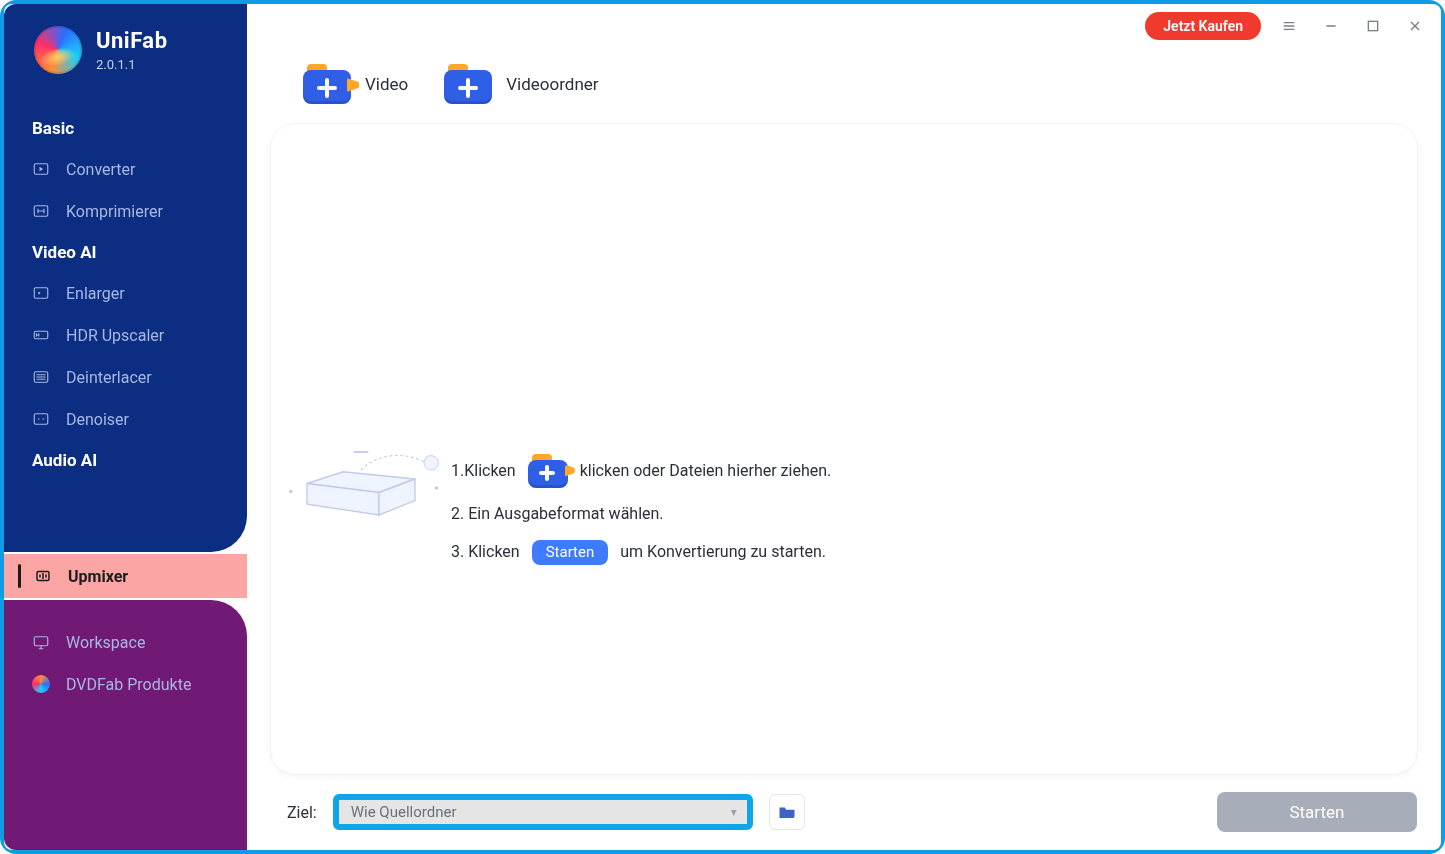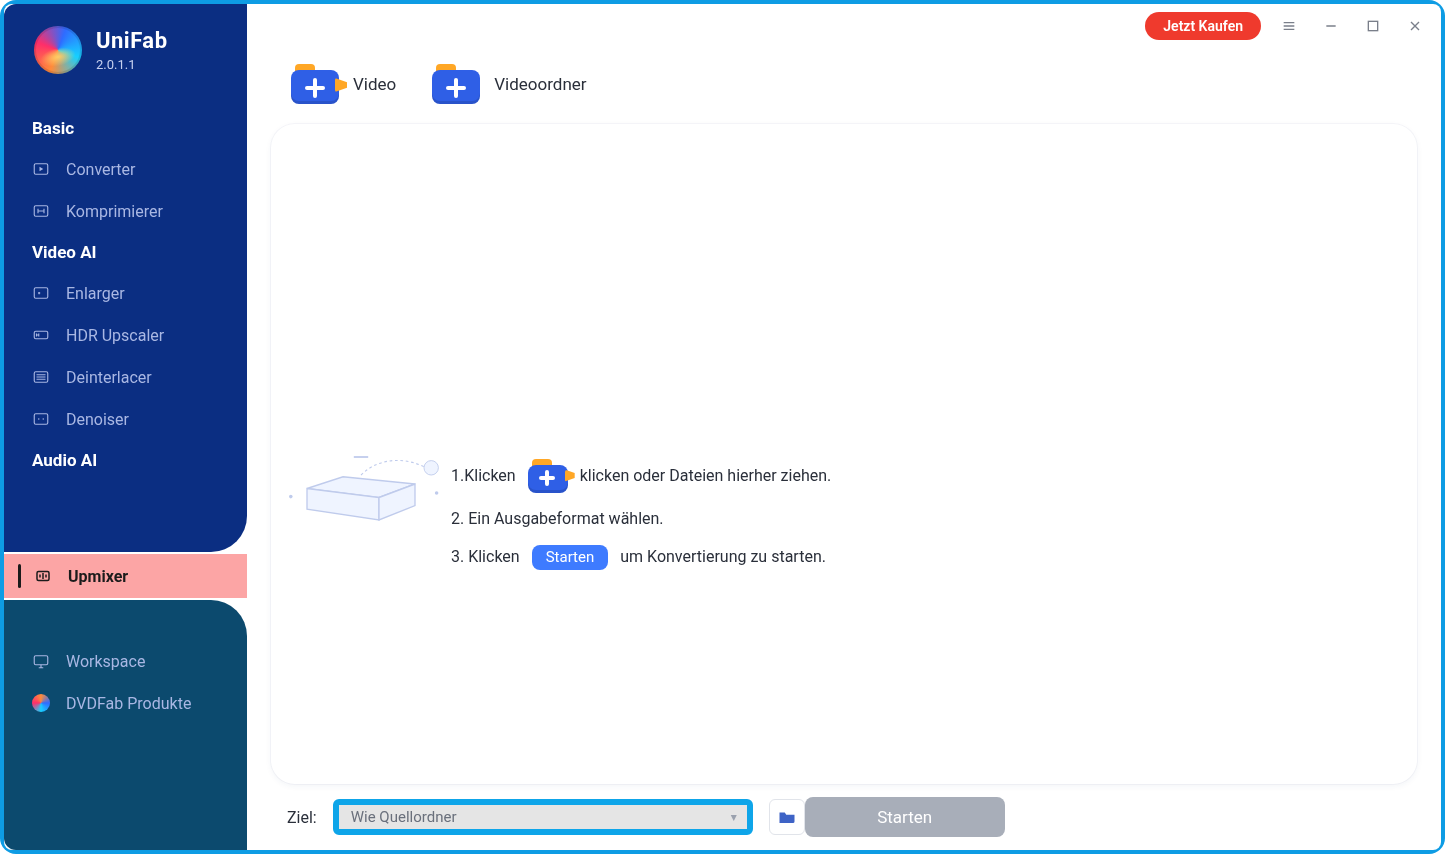--- a/index.html
+++ b/index.html
@@ -30,24 +30,24 @@
     height: 548px;
     background: #0b2e82;
     border-top-left-radius: 12px;
     border-bottom-right-radius: 36px;
     padding-top: 22px;
     color: #c6d0ef;
   }
   .sidebar-bottom {
     position: absolute; left: 0; bottom: 0; right: 0;
     top: 596px;
-    background: #0c4a6e;
+    background: #701a75;
     border-bottom-left-radius: 12px;
     border-top-right-radius: 36px;
-    padding-top: 40px;
+    padding-top: 21px;
     color: #c6d0ef;
   }
   .brand {
     display: flex; align-items: center; gap: 14px;
     padding-left: 30px; margin-bottom: 34px;
   }
   .brand-logo {
     width: 48px; height: 48px; border-radius: 50%;
     background: conic-gradient(from 200deg, #ff8c3a, #ff2e6a, #2f6bff, #17d0ff, #ff8c3a);
     position: relative; overflow: hidden;
@@ -99,21 +99,21 @@
   .buy-btn {
     background:#ef3a2d; color:#fff; font-size:14px; font-weight:600;
     padding:6px 18px; border-radius:14px; border:none; cursor:pointer;
   }
   .tb-btn { width:28px; height:28px; display:flex; align-items:center; justify-content:center;
     color:#7a7f8a; cursor:pointer; }
   .tb-btn svg { width:16px; height:16px; stroke:currentColor; fill:none; stroke-width:2; }
 
   .toolbar {
     display:flex; align-items:center; gap:36px;
-    padding: 10px 0 0 44px; height:70px;
+    padding: 10px 0 0 56px; height:70px;
   }
   .tool {
     display:flex; align-items:center; gap:14px; cursor:pointer;
     color:#2a2f3a; font-size:17px;
   }
   .folder-video {
     position:relative; width:48px; height:40px;
   }
   .folder-video .tab { position:absolute; left:4px; top:0; width:20px; height:10px;
     background:#ffa726; border-radius:4px 4px 0 0; }
@@ -147,21 +147,21 @@
   .step .folder-video .plus { left:11px; top:11px; width:16px; height:16px; }
   .step .folder-video .plus::before { left:6px; width:4px; height:16px; }
   .step .folder-video .plus::after  { top:6px; width:16px; height:4px; }
   .step .folder-video .cam { right:-7px; top:11px; width:10px; height:12px; }
   .start-chip {
     background:#3e7bff; color:#fff; font-size:15px; padding:5px 14px;
     border-radius:8px; border:none;
   }
 
   .bottombar {
-    height:66px; display:flex; align-items:center; 
+    height:76px; display:flex; align-items:center; justify-content:space-between;
     padding: 0 24px 0 40px;
   }
   .dest { display:flex; align-items:center; gap:16px; }
   .dest-label { color:#2a2f3a; font-size:16px; }
   .dest-select {
     width:420px; height:36px; border:6px solid #0ea5e9; border-radius:6px;
     background:#e5e5e5; color:#6a707c; font-size:15px; padding:0 28px 0 12px;
     display:flex; align-items:center; position:relative; cursor:pointer;
   }
   .dest-select::after { content:"▾"; position:absolute; right:10px; color:#9aa1ae; font-size:12px; }

